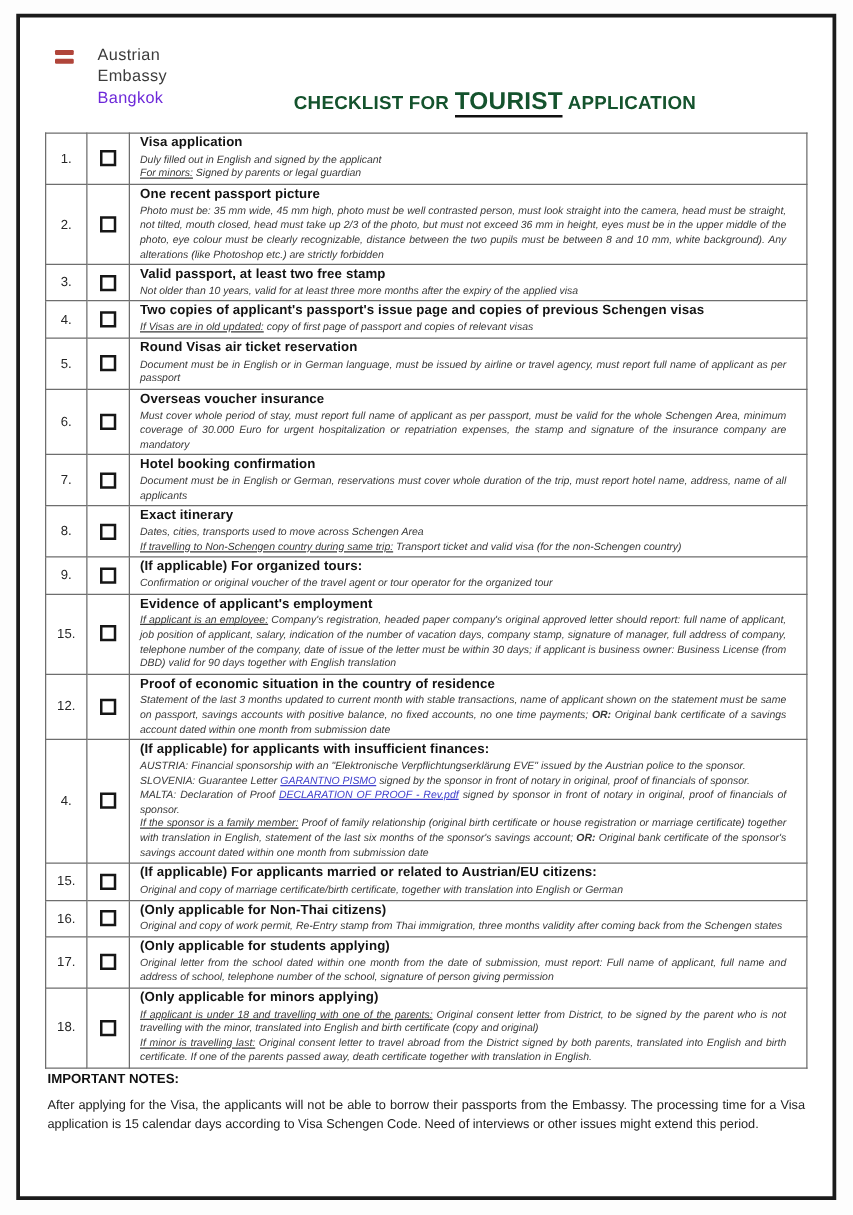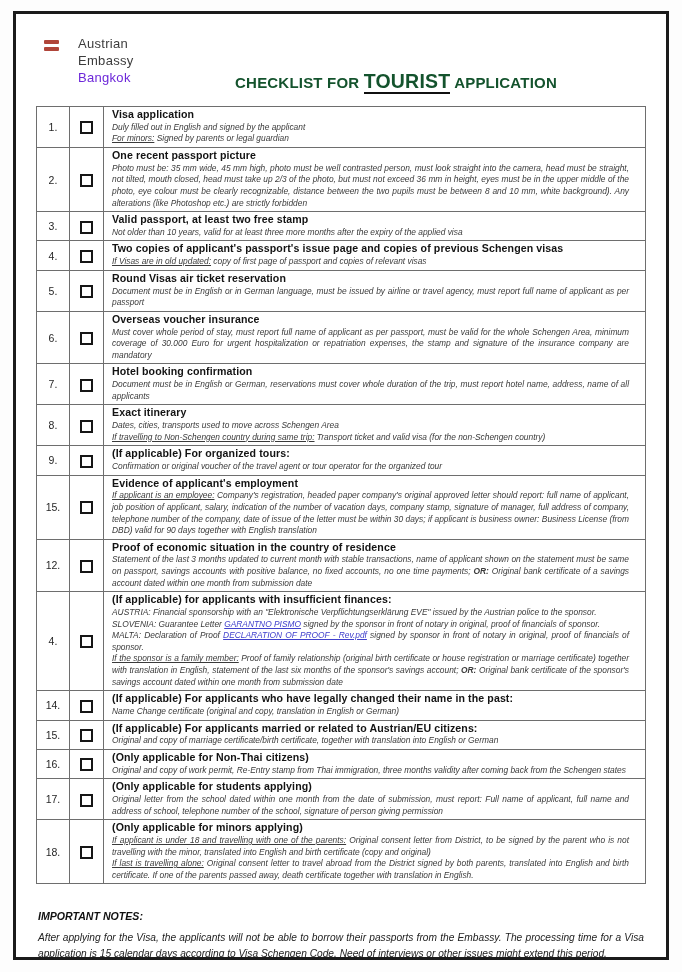--- a/index.html
+++ b/index.html
@@ -42,21 +42,21 @@
   .row-title { font-weight: bold; font-size: 10.6px; color: #131313; line-height: 1.3; letter-spacing: 0.1px; }
   .row-detail {
     font-style: italic; font-size: 8.4px; color: #3a3a3a;
     line-height: 1.38; text-align: justify;
   }
   .row-detail .u { text-decoration: underline; }
   .row-detail .b { font-weight: bold; }
   .row-detail .link { color: #4040cc; text-decoration: underline; cursor: pointer; }
 
   
-  .notes { margin-top: 26px; padding: 0 2px; font-style: italic; }
+  .notes { margin-top: 2px; padding: 0 2px; }
   .notes h2 { font-size: 10.6px; font-weight: bold; color: #101010; margin-bottom: 8px; }
   .notes p { font-size: 10.2px; line-height: 1.5; color: #222; text-align: justify; margin-bottom: 9px; }
 </style>
 </head>
 <body>
 
 <div class="sheet">
 
   <div class="header">
     <div class="logo">
@@ -170,28 +170,20 @@
           <td class="box"><span class="checkbox"></span></td>
           <td class="content">
             <div class="row-title">(If applicable) for applicants with insufficient finances:</div>
             <div class="row-detail"><span>AUSTRIA: Financial sponsorship with an "Elektronische Verpflichtungserklärung EVE" issued by the Austrian police to the sponsor.</span></div>
             <div class="row-detail"><span>SLOVENIA: Guarantee Letter </span><span class="link">GARANTNO PISMO</span><span> signed by the sponsor in front of notary in original, proof of financials of sponsor.</span></div>
             <div class="row-detail"><span>MALTA: Declaration of Proof </span><span class="link">DECLARATION OF PROOF - Rev.pdf</span><span> signed by sponsor in front of notary in original, proof of financials of sponsor.</span></div>
             <div class="row-detail"><span class="u">If the sponsor is a family member:</span><span> Proof of family relationship (original birth certificate or house registration or marriage certificate) together with translation in English, statement of the last six months of the sponsor's savings account; </span><span class="b">OR:</span><span> Original bank certificate of the sponsor's savings account dated within one month from submission date</span></div>
           </td>
         </tr>
         <tr>
-          <td class="num">14.</td>
-          <td class="box"><span class="checkbox"></span></td>
-          <td class="content">
-            <div class="row-title">(If applicable) For applicants who have legally changed their name in the past:</div>
-            <div class="row-detail"><span>Name Change certificate (original and copy, translation in English or German)</span></div>
-          </td>
-        </tr>
-        <tr>
           <td class="num">15.</td>
           <td class="box"><span class="checkbox"></span></td>
           <td class="content">
             <div class="row-title">(If applicable) For applicants married or related to Austrian/EU citizens:</div>
             <div class="row-detail"><span>Original and copy of marriage certificate/birth certificate, together with translation into English or German</span></div>
           </td>
         </tr>
         <tr>
           <td class="num">16.</td>
           <td class="box"><span class="checkbox"></span></td>
@@ -207,21 +199,21 @@
             <div class="row-title">(Only applicable for students applying)</div>
             <div class="row-detail"><span>Original letter from the school dated within one month from the date of submission, must report: Full name of applicant, full name and address of school, telephone number of the school, signature of person giving permission</span></div>
           </td>
         </tr>
         <tr>
           <td class="num">18.</td>
           <td class="box"><span class="checkbox"></span></td>
           <td class="content">
             <div class="row-title">(Only applicable for minors applying)</div>
             <div class="row-detail"><span class="u">If applicant is under 18 and travelling with one of the parents:</span><span> Original consent letter from District, to be signed by the parent who is not travelling with the minor, translated into English and birth certificate (copy and original)</span></div>
-            <div class="row-detail"><span class="u">If last is travelling alone:</span><span> Original consent letter to travel abroad from the District signed by both parents, translated into English and birth certificate. If one of the parents passed away, death certificate together with translation in English.</span></div>
+            <div class="row-detail"><span class="u">If minor is travelling last:</span><span> Original consent letter to travel abroad from the District signed by both parents, translated into English and birth certificate. If one of the parents passed away, death certificate together with translation in English.</span></div>
           </td>
         </tr>
       </tbody>
   </table>
 
   <div class="notes">
     <h2>IMPORTANT NOTES:</h2>
     <p>After applying for the Visa, the applicants will not be able to borrow their passports from the Embassy. The processing time for a Visa application is 15 calendar days according to Visa Schengen Code. Need of interviews or other issues might extend this period.</p>
 
   </div>

